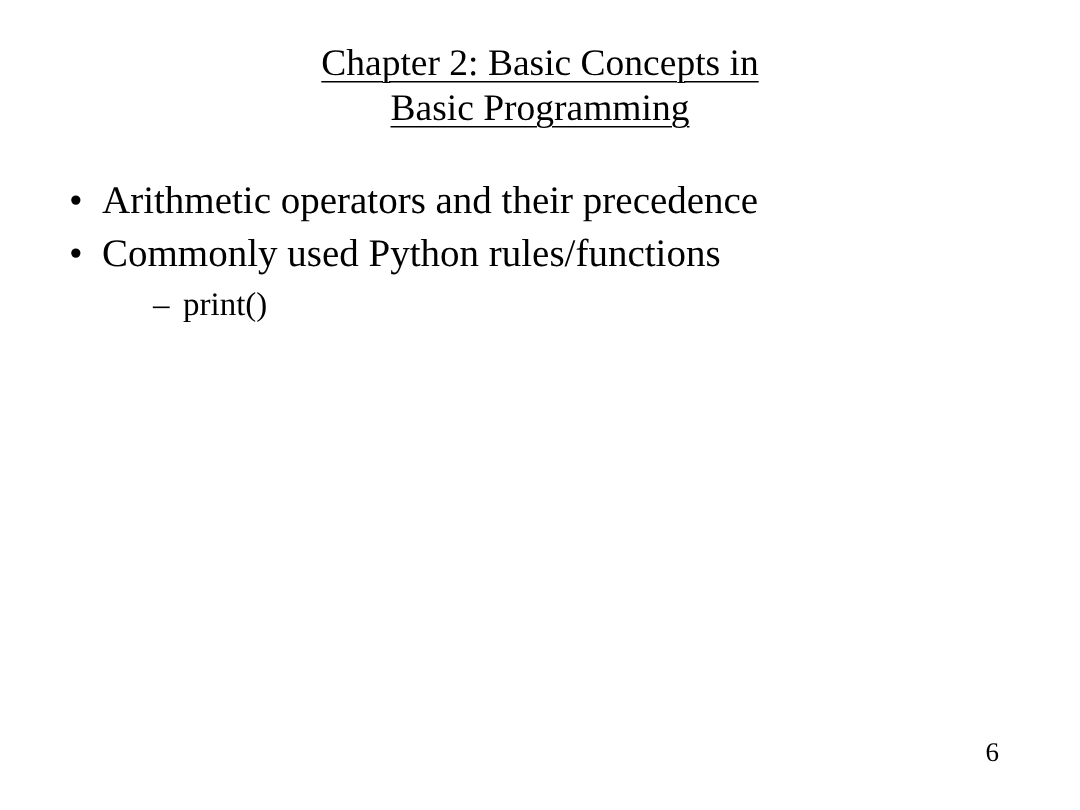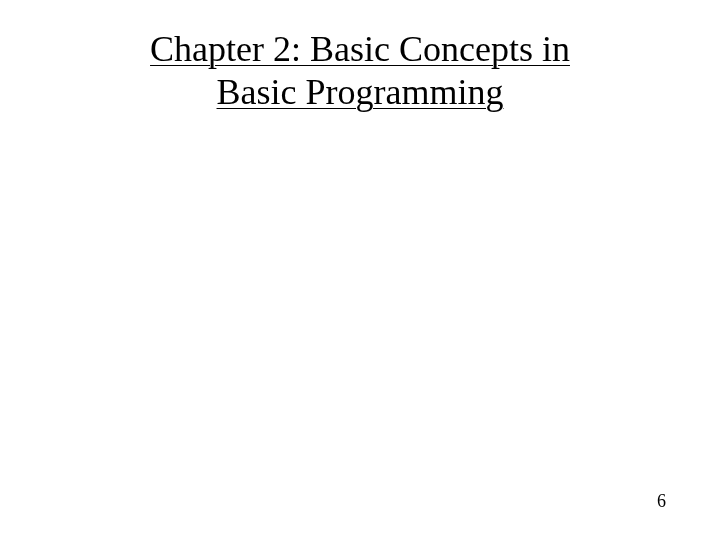--- a/index.html
+++ b/index.html
@@ -16,21 +16,21 @@
       position: relative;
       overflow: hidden;
     }
     .slide {
       width: 100%;
       height: 100%;
       padding: 20px 40px;
       position: relative;
     }
     .title {
-      font-size: 36px;
+      font-size: 25px;
       font-weight: normal;
       text-align: center;
       margin-top: 8px;
       margin-bottom: 28px;
       line-height: 1.2;
     }
     .title-underline {
       text-decoration: underline;
       text-decoration-thickness: 1px;
       text-underline-offset: 4px;
@@ -79,16 +79,27 @@
 </head>
 <body>
 
 <div class="slide">
   <h1 class="title">
     <span class="title-underline">Chapter 2: Basic Concepts in</span><br>
     <span class="title-underline">Basic Programming</span>
   </h1>
 
   <ul class="bullet-list">
+    <li>
+      <span>Arithmetic operators and their precedence</span>
+    </li>
+    <li>
+      <span>Commonly used Python rules/functions</span>
+      <ul class="sub-list">
+        <li>
+          <span>print()</span>
+        </li>
+      </ul>
+    </li>
   </ul>
 
   <div class="page-number">6</div>
 </div>
 
 </body></html>

